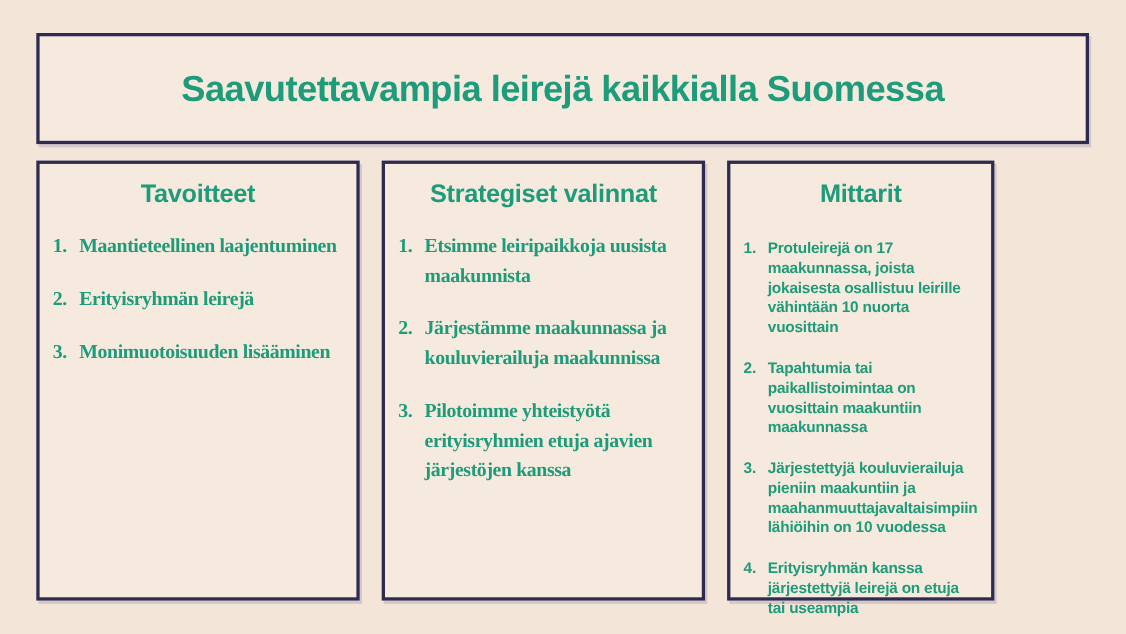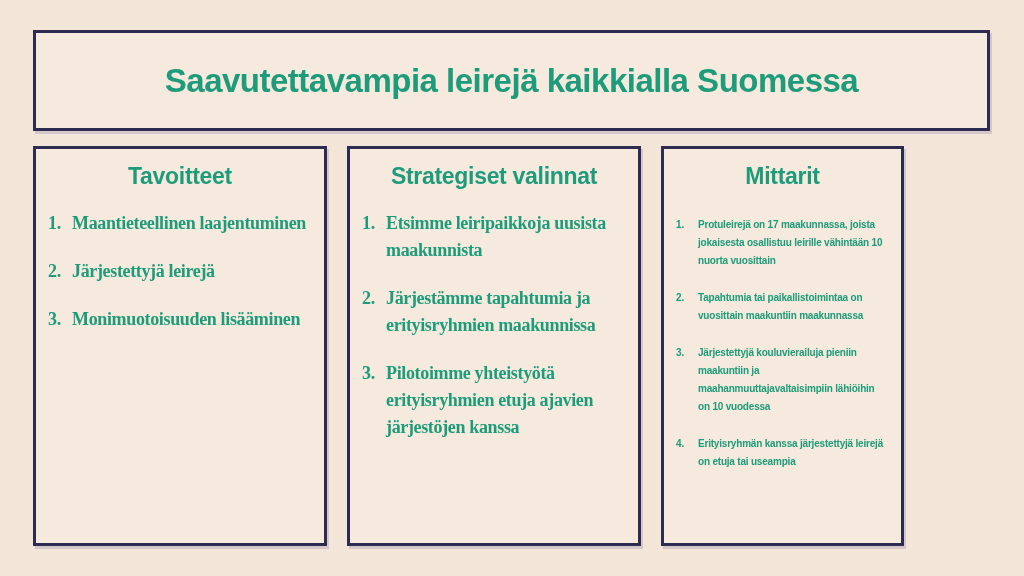--- a/index.html
+++ b/index.html
@@ -55,21 +55,21 @@
     counter-reset:item;
   }
   .col-a ol.items,.col-b ol.items{
     margin-top:20px;
     font-size:18px;
     line-height:27px;
     letter-spacing:-0.35px;
   }
   .col-c ol.items{
     margin-top:26px;
-    font-size:10px;
+    font-size:14px;
     line-height:18px;
     letter-spacing:-0.2px;
     padding-right:2px;
   }
   ol.items li{
     counter-increment:item;
     position:relative;
     margin-bottom:21px;
   }
   .col-a ol.items li,.col-b ol.items li{padding-left:24px;font-family:Liberation Serif, serif;}
@@ -88,30 +88,30 @@
   <div class="panel title-panel">
     <h1>Saavutettavampia leirejä kaikkialla Suomessa</h1>
   </div>
 
   <div class="columns">
 
     <section class="panel column col-a">
       <h2>Tavoitteet</h2>
       <ol class="items">
           <li>Maantieteellinen laajentuminen</li>
-          <li>Järjestettyjä leirejä</li>
+          <li>Erityisryhmän leirejä</li>
           <li>Monimuotoisuuden lisääminen</li>
         </ol>
     </section>
 
     <section class="panel column col-b">
       <h2>Strategiset valinnat</h2>
       <ol class="items">
           <li>Etsimme leiripaikkoja uusista maakunnista</li>
-          <li>Järjestämme tapahtumia ja erityisryhmien maakunnissa</li>
+          <li>Järjestämme maakunnassa ja kouluvierailuja maakunnissa</li>
           <li>Pilotoimme yhteistyötä erityisryhmien etuja ajavien järjestöjen kanssa</li>
         </ol>
     </section>
 
     <section class="panel column col-c">
       <h2>Mittarit</h2>
       <ol class="items">
           <li>Protuleirejä on 17 maakunnassa, joista jokaisesta osallistuu leirille vähintään 10 nuorta vuosittain</li>
           <li>Tapahtumia tai paikallistoimintaa on vuosittain maakuntiin maakunnassa</li>
           <li>Järjestettyjä kouluvierailuja pieniin maakuntiin ja maahanmuuttajavaltaisimpiin lähiöihin on 10 vuodessa</li>

